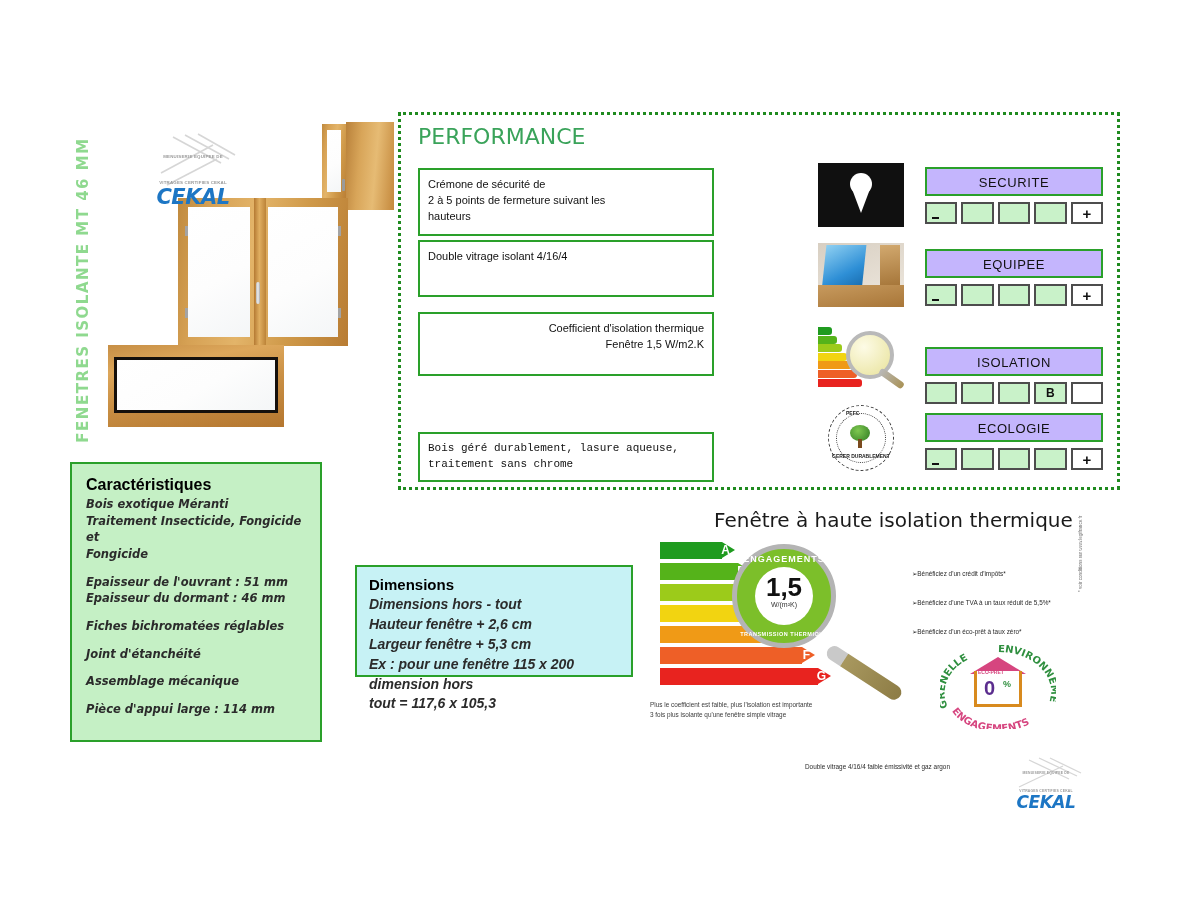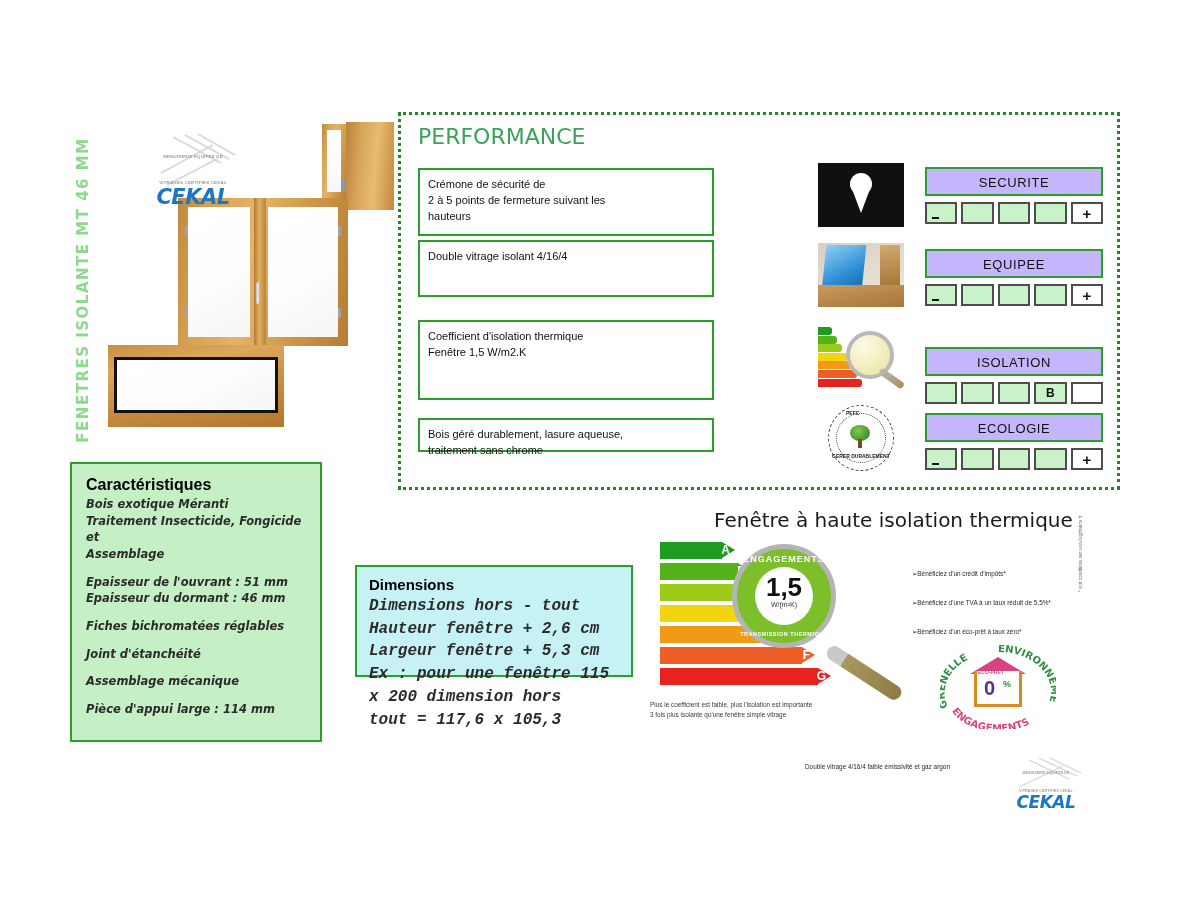--- a/index.html
+++ b/index.html
@@ -67,35 +67,35 @@
     background:#c5f0c5;border:2px solid #2aa02a;box-sizing:border-box;padding:12px 14px;}
   #carac h2{margin:0 0 2px 0;font-size:16px;font-weight:bold;color:#000;}
   #carac .line{font-size:11.5px;font-style:italic;font-weight:bold;color:#2b2b2b;line-height:1.45;
     font-family:"DejaVu Sans",sans-serif;}
   #carac .gap{height:11px;}
 
   
   #dims{position:absolute;left:355px;top:565px;width:278px;height:112px;
     background:#c7f2f5;border:2px solid #2aa02a;box-sizing:border-box;padding:9px 12px;}
   #dims h2{margin:0 0 2px 0;font-size:15px;font-weight:bold;color:#000;}
-  #dims .line{font-size:16px;font-style:italic;font-weight:bold;color:#2b2b2b;line-height:1.42;
-    font-family:Liberation Mono, monospace;}
+  #dims .line{font-size:14px;font-style:italic;font-weight:bold;color:#2b2b2b;line-height:1.42;
+    font-family:Liberation Sans, sans-serif;}
 
   
   #perf{position:absolute;left:398px;top:112px;width:722px;height:378px;
     border:3px dotted #1f8a1f;box-sizing:border-box;}
   #perf-title{position:absolute;left:418px;top:124px;font-size:22px;color:#3aa35a;
     font-family:"DejaVu Sans",sans-serif;}
   .perf-box{position:absolute;left:418px;border:2px solid #2aa02a;background:#fff;
     box-sizing:border-box;padding:7px 8px 6px 8px;}
   .perf-box .t{font-size:11px;color:#111;line-height:1.45;}
   #pb0{top:168px;width:296px;height:68px;}
   #pb1{top:240px;width:296px;height:57px;}
-  #pb2{top:320px;width:296px;height:80px;}
-  #pb3{top:418px;width:296px;height:34px;}
+  #pb2{top:312px;width:296px;height:64px;text-align:right;}
+  #pb3{top:432px;width:296px;height:50px;font-family:Liberation Mono, monospace;}
 
   
   .rate-row{position:absolute;left:925px;width:178px;}
   .rate-label{border:2px solid #2aa02a;background:#c4b5fd;height:29px;line-height:27px;
     text-align:center;font-size:13px;letter-spacing:.6px;color:#111;box-sizing:border-box;}
   .rate-cells{display:flex;gap:4px;margin-top:6px;}
   .cell{flex:1;height:22px;border:2px solid #4d4d4d;background:#c9f2c9;box-sizing:border-box;
     position:relative;font-size:12px;font-weight:bold;color:#111;
     display:flex;align-items:center;justify-content:center;}
   .cell.empty{background:#fff;}
@@ -225,21 +225,21 @@
     <div class="band"></div>
     <div class="dark"></div>
     <div class="glass"></div>
   </div>
 
   <div id="carac">
     <h2>Caractéristiques</h2>
     <div id="carac-lines">
         <div class="line">Bois exotique Méranti</div>
         <div class="line">Traitement Insecticide, Fongicide et</div>
-        <div class="line">Assemblage</div>
+        <div class="line">Fongicide</div>
         <div class="gap"></div>
         <div class="line">Epaisseur de l'ouvrant : 51 mm</div>
         <div class="line">Epaisseur du dormant : 46 mm</div>
         <div class="gap"></div>
         <div class="line">Fiches bichromatées réglables</div>
         <div class="gap"></div>
         <div class="line">Joint d'étanchéité</div>
         <div class="gap"></div>
         <div class="line">Assemblage mécanique</div>
         <div class="gap"></div>

